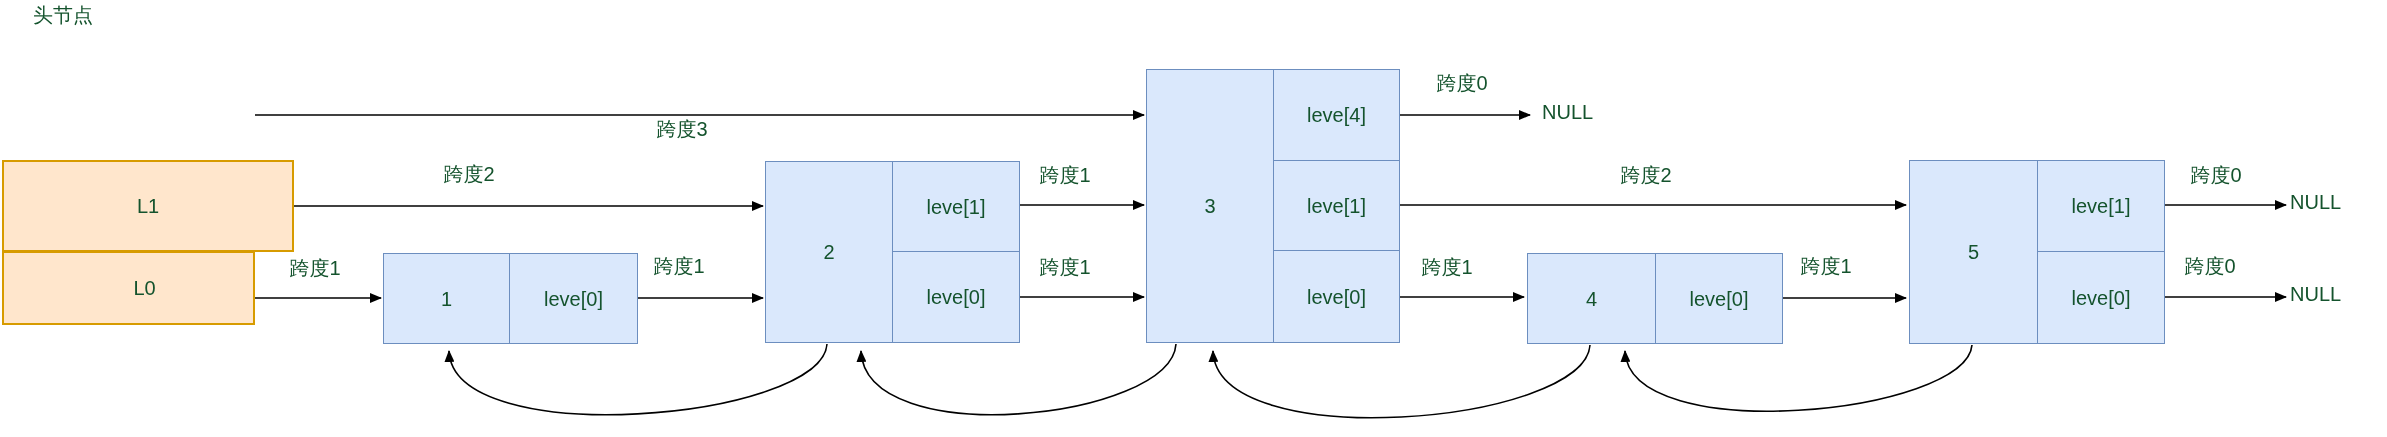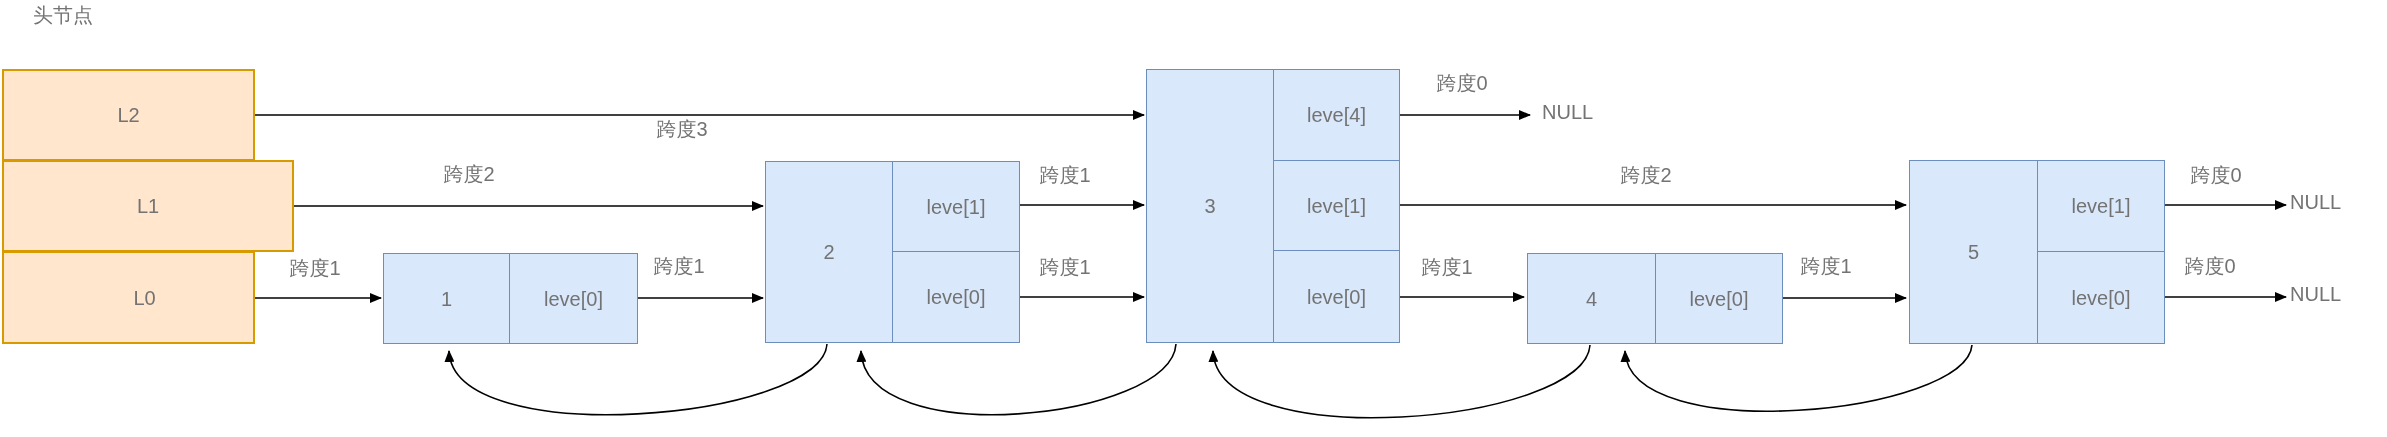--- a/index.html
+++ b/index.html
@@ -2,21 +2,21 @@
 <html><head>
 <meta charset="utf-8">
 <style>
   html,body{margin:0;padding:0;background:#ffffff;}
   #stage{
     position:relative;
     width:2387px;height:437px;
     background:#ffffff;
     overflow:hidden;
     font-family:"Liberation Sans","DejaVu Sans",sans-serif;
-    color:#737373;
+    color:#14532d;
   }
   #arrow-layer{position:absolute;left:0;top:0;width:2387px;height:437px;}
   .cell{
     position:absolute;
     box-sizing:border-box;
     display:flex;align-items:center;justify-content:center;
     font-size:20px;
     line-height:1;
   }
   .orange{background:#ffe6cc;border:2px solid #d79b00;}
@@ -56,23 +56,22 @@
     <line x1="2165" y1="297" x2="2286" y2="297" marker-end="url(#ah)"></line>
 
     <path d="M827,344 C822,420 453,452 449,351" marker-end="url(#ah)"></path>
     <path d="M1176,344 C1171,420 865,452 861,351" marker-end="url(#ah)"></path>
     <path d="M1590,345 C1585,424 1217,456 1213,351" marker-end="url(#ah)"></path>
     <path d="M1972,345 C1967,414 1629,448 1625,351" marker-end="url(#ah)"></path>
   </svg>
 
   <div class="lbl" style="left:33px;top:4px;">头节点</div>
 
-  <div class="cell orange" style="left:2px;top:69px;width:253px;height:92px;">L2</div>
   <div class="cell orange" style="left:2px;top:160px;width:292px;height:92px;">L1</div>
-  <div class="cell orange" style="left:2px;top:251px;width:253px;height:93px;padding-left:32px;">L0</div>
+  <div class="cell orange" style="left:2px;top:251px;width:253px;height:74px;padding-left:32px;">L0</div>
 
   <div class="cell blue" style="left:383px;top:253px;width:127px;height:91px;">1</div>
   <div class="cell blue" style="left:509px;top:253px;width:129px;height:91px;">leve[0]</div>
 
   <div class="cell blue" style="left:765px;top:161px;width:128px;height:182px;">2</div>
   <div class="cell blue" style="left:892px;top:161px;width:128px;height:91px;">leve[1]</div>
   <div class="cell blue" style="left:892px;top:251px;width:128px;height:92px;">leve[0]</div>
 
   <div class="cell blue" style="left:1146px;top:69px;width:128px;height:274px;">3</div>
   <div class="cell blue" style="left:1273px;top:69px;width:127px;height:92px;">leve[4]</div>

